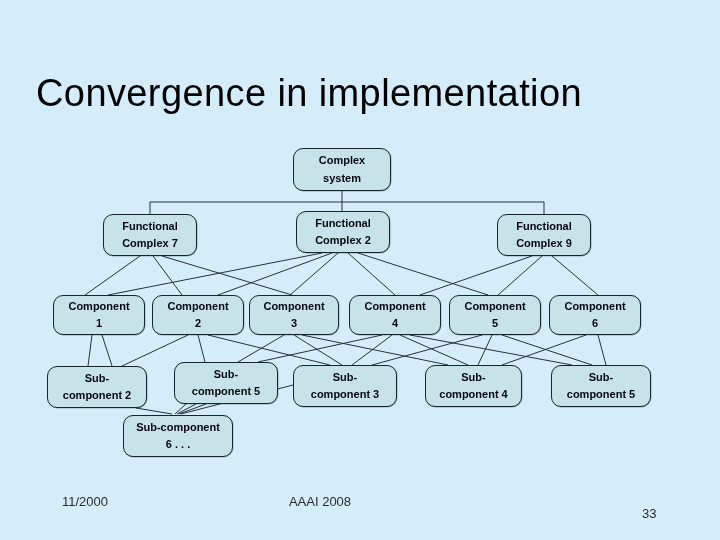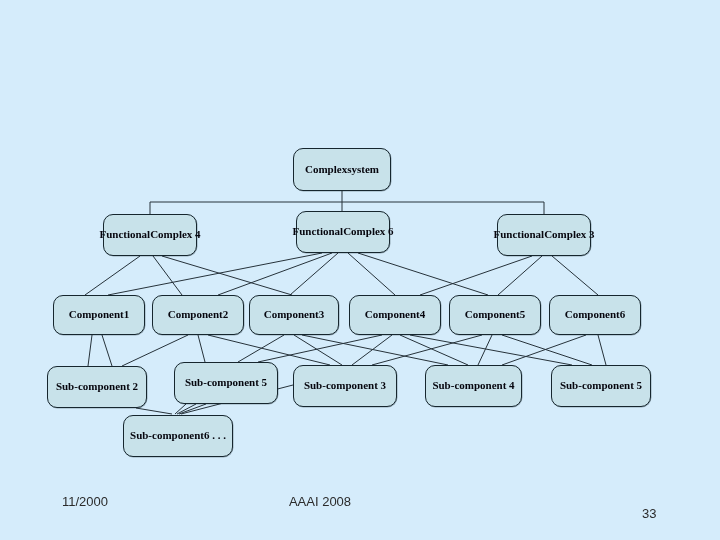--- a/index.html
+++ b/index.html
@@ -24,36 +24,37 @@
     color:var(--title-color);
     white-space:nowrap;
   }
   #edges{position:absolute;left:0;top:0;}
   .node{
     position:absolute;
     background:var(--box-fill);
     border:1.3px solid var(--box-border);
     border-radius:10px;
     box-shadow:0.5px 0.5px 0 rgba(20,40,50,0.35);
-    display:flex;flex-direction:row;align-items:center;justify-content:center;
-    font-family:Liberation Serif, serif;
+    display:flex;flex-direction:column;align-items:center;justify-content:center;
+    font-family:Liberation Sans, sans-serif;
     font-weight:bold;font-size:11px;line-height:1.55;
     color:#06060E;text-align:center;
     box-sizing:border-box;
     white-space:nowrap;
   }
   .footer{position:absolute;font-size:13px;color:var(--footer-color);}
   .footer-left{left:62px;top:494px;}
   .footer-center{left:0;top:494px;width:640px;text-align:center;}
   .footer-right{left:642px;top:494px;margin-top:12px;}
 </style>
 </head>
 <body>
 
 <div class="slide">
+  <div class="title">Convergence in implementation</div>
   <svg id="edges" width="720" height="540" viewBox="0 0 720 540">
       <line x1="342" y1="191" x2="342" y2="202" stroke="#26323A" stroke-width="1"></line>
       <line x1="150" y1="202" x2="544" y2="202" stroke="#26323A" stroke-width="1"></line>
       <line x1="150" y1="202" x2="150" y2="214" stroke="#26323A" stroke-width="1"></line>
       <line x1="342" y1="202" x2="342" y2="211" stroke="#26323A" stroke-width="1"></line>
       <line x1="544" y1="202" x2="544" y2="214" stroke="#26323A" stroke-width="1"></line>
       <line x1="140" y1="256" x2="85" y2="295" stroke="#26323A" stroke-width="1"></line>
       <line x1="153" y1="256" x2="182" y2="295" stroke="#26323A" stroke-width="1"></line>
       <line x1="162" y1="256" x2="292" y2="295" stroke="#26323A" stroke-width="1"></line>
       <line x1="322" y1="253" x2="108" y2="295" stroke="#26323A" stroke-width="1"></line>
@@ -87,29 +88,29 @@
       <line x1="206" y1="404" x2="179" y2="414" stroke="#26323A" stroke-width="1"></line>
       <line x1="293" y1="385" x2="181" y2="414" stroke="#26323A" stroke-width="1"></line>
     </svg>
   <div id="nodes">
       <div class="node" style="left: 293px; top: 148px; width: 98px; height: 43px;">
         <div>Complex</div>
         <div>system</div>
       </div>
       <div class="node" style="left: 103px; top: 214px; width: 94px; height: 42px;">
         <div>Functional</div>
-        <div>Complex 4</div>
+        <div>Complex 7</div>
       </div>
       <div class="node" style="left: 296px; top: 211px; width: 94px; height: 42px;">
         <div>Functional</div>
-        <div>Complex 6</div>
+        <div>Complex 2</div>
       </div>
       <div class="node" style="left: 497px; top: 214px; width: 94px; height: 42px;">
         <div>Functional</div>
-        <div>Complex 3</div>
+        <div>Complex 9</div>
       </div>
       <div class="node" style="left: 53px; top: 295px; width: 92px; height: 40px;">
         <div>Component</div>
         <div>1</div>
       </div>
       <div class="node" style="left: 152px; top: 295px; width: 92px; height: 40px;">
         <div>Component</div>
         <div>2</div>
       </div>
       <div class="node" style="left: 249px; top: 295px; width: 90px; height: 40px;">

